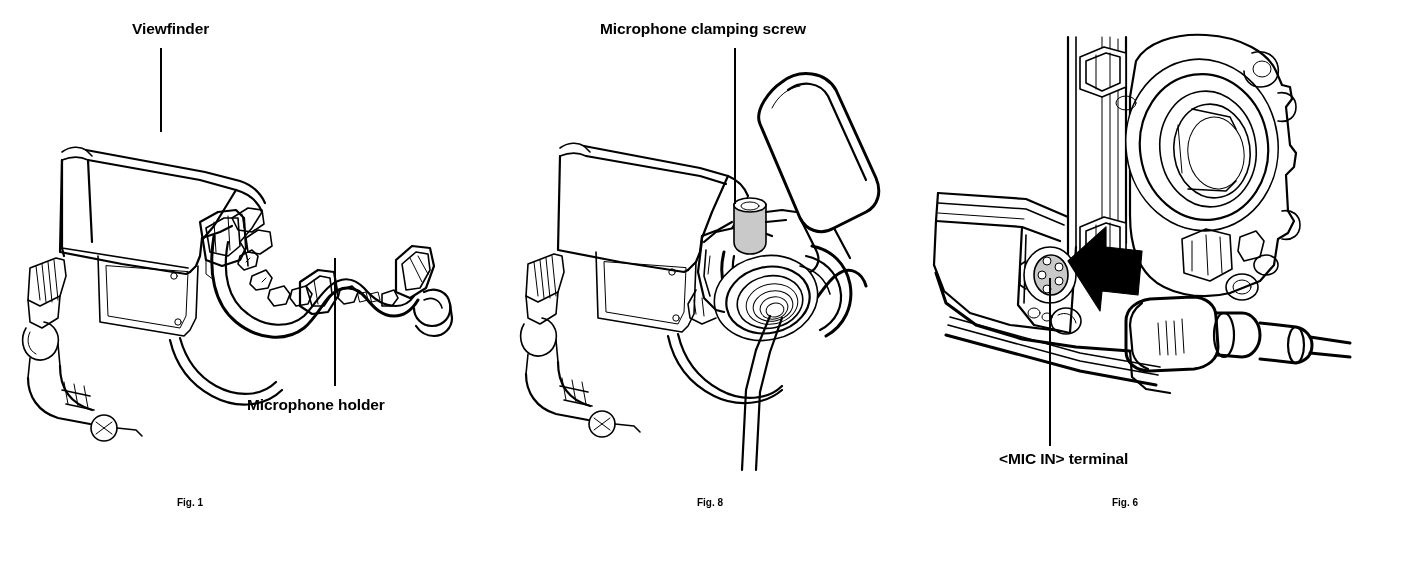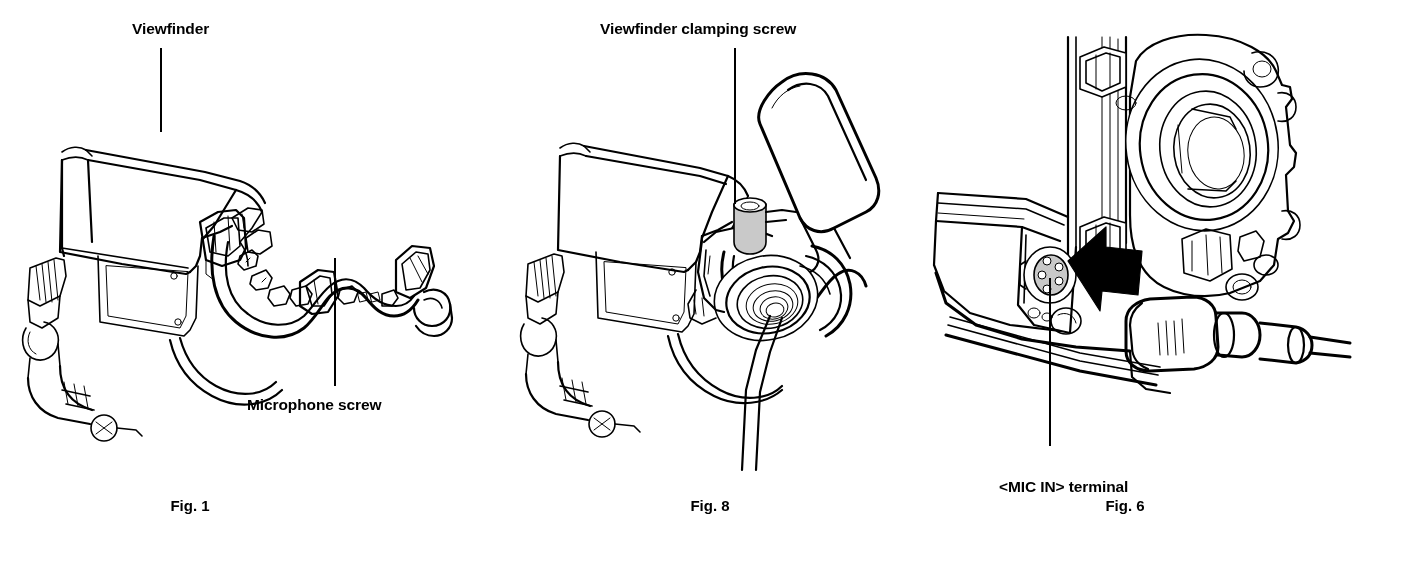--- a/index.html
+++ b/index.html
@@ -27,21 +27,21 @@
     font-weight: bold;
     font-size: 15.5px;
     color: #000000;
     white-space: nowrap;
     letter-spacing: -0.1px;
   }
   .caption {
     position: absolute;
     font-family: "Liberation Sans", sans-serif;
     font-weight: bold;
-    font-size: 15px;
+    font-size: 10px;
     color: #000000;
     white-space: nowrap;
     text-align: center;
   }
   .leader {
     position: absolute;
     background: #000000;
     width: 2px;
   }
   svg { display: block; overflow: visible; }
@@ -165,21 +165,21 @@
       <path class="ln-m" d="M424 232 C 436 226 448 232 450 244 C 452 256 444 266 432 266 C 422 266 414 258 414 248"></path>
       <path class="ln" d="M424 240 C 432 236 440 240 442 248"></path>
       <path class="ln-m" d="M450 244 L 452 258 C 452 268 444 276 434 276 C 426 276 420 272 416 266"></path>
 
       <path class="ln-t" d="M206 200 L 206 214 L 214 220"></path>
     </svg>
 
     <div class="label" style="left:132px; top:20px;">Viewfinder</div>
     <div class="leader" style="left:160px; top:48px; height:84px;"></div>
 
-    <div class="label" style="left:247px; top:396px;">Microphone screw</div>
+    <div class="label" style="left:247px; top:396px;">Microphone holder</div>
     <div class="leader" style="left:334px; top:258px; height:128px;"></div>
 
     <div class="caption" style="left:160px; top:497px; width:60px;">Fig. 1</div>
   </div>
 
   <div class="fig" style="left:520px; top:0px; width:420px; height:540px;">
 
     <svg width="420" height="470" style="position:absolute; left:0; top:60px;" viewBox="0 0 420 470">
 
       <path class="ln-b" d="M262 22
@@ -267,21 +267,21 @@
       <path class="ln-m" d="M246 152 L 262 150 L 276 152"></path>
       <path class="ln-m" d="M246 162 L 266 160"></path>
 
       <path class="ln-m" d="M250 256 L 236 290 L 226 330 L 222 410"></path>
       <path class="ln-m" d="M262 258 L 250 292 L 240 332 L 236 410"></path>
 
       <path class="ln-m" d="M158 274 C 164 300 178 318 200 330 C 222 342 248 340 262 326"></path>
       <path class="ln-m" d="M148 276 C 154 304 170 324 194 336 C 218 348 246 344 262 330"></path>
     </svg>
 
-    <div class="label" style="left:80px; top:20px;">Viewfinder clamping screw</div>
+    <div class="label" style="left:80px; top:20px;">Microphone clamping screw</div>
     <div class="leader" style="left:214px; top:48px; height:156px;"></div>
 
     <div class="caption" style="left:160px; top:497px; width:60px;">Fig. 8</div>
   </div>
 
   <div class="fig" style="left:930px; top:0px; width:420px; height:540px;">
 
     <svg width="420" height="450" style="position:absolute; left:0; top:25px;" viewBox="0 0 420 450">
 
       <path class="ln-m" d="M138 12 L 138 252"></path>
@@ -393,19 +393,19 @@
 
       <path class="fk" d="M138 236
                           L 176 202
                           L 176 222
                           L 212 226
                           L 208 270
                           L 172 266
                           L 170 286 Z"></path>
     </svg>
 
-    <div class="label" style="left:69px; top:450px;margin-top:28px;">&lt;MIC IN&gt; terminal</div>
+    <div class="label" style="left:69px; top:450px;">&lt;MIC IN&gt; terminal</div>
     <div class="leader" style="left:119px; top:278px; height:168px;"></div>
 
     <div class="caption" style="left:165px; top:497px; width:60px;">Fig. 6</div>
   </div>
 
 </div>
 
 </body></html>

